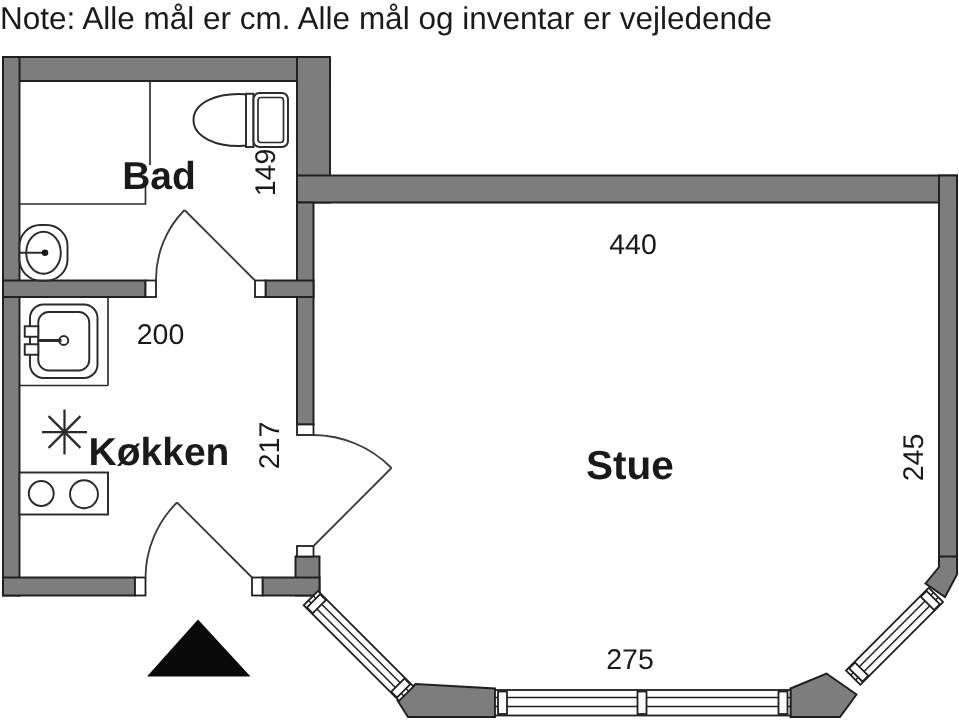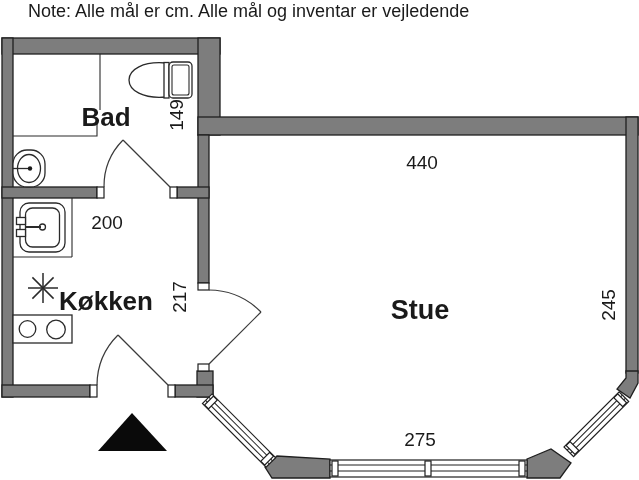--- a/index.html
+++ b/index.html
@@ -1,22 +1,22 @@
 <!DOCTYPE html>
 <html><head>
 <meta charset="utf-8">
 <style>
   html,body{margin:0;padding:0;background:#ffffff;}
   .screen{
     position:relative;width:639px;height:480px;background:#ffffff;
     font-family:"Liberation Sans",sans-serif;overflow:hidden;
   }
   .note{
-    position:absolute;top:1px;left:0px;font-size:18px;color:#1a1a1a;
-    white-space:nowrap;font-family:"Liberation Sans",sans-serif;margin-left:28px;
+    position:absolute;top:1px;left:0px;font-size:21px;color:#1a1a1a;
+    white-space:nowrap;font-family:"Liberation Sans",sans-serif;
   }
   svg{position:absolute;top:0;left:0;}
   svg text{font-family:"Liberation Sans",sans-serif;fill:#1a1a1a;}
   .room-label{font-weight:bold;font-size:26px;}
   .room-label-lg{font-weight:bold;font-size:27px;}
   .dim{font-size:19px;}
   .wall{stroke:#1f1f1f;stroke-width:1.3;}
   .jamb{fill:#ffffff;stroke:#1f1f1f;stroke-width:1.2;}
   .fix{fill:#ffffff;stroke:#2a2a2a;stroke-width:1.3;}
   .fixline{fill:none;stroke:#2a2a2a;stroke-width:1.3;}

